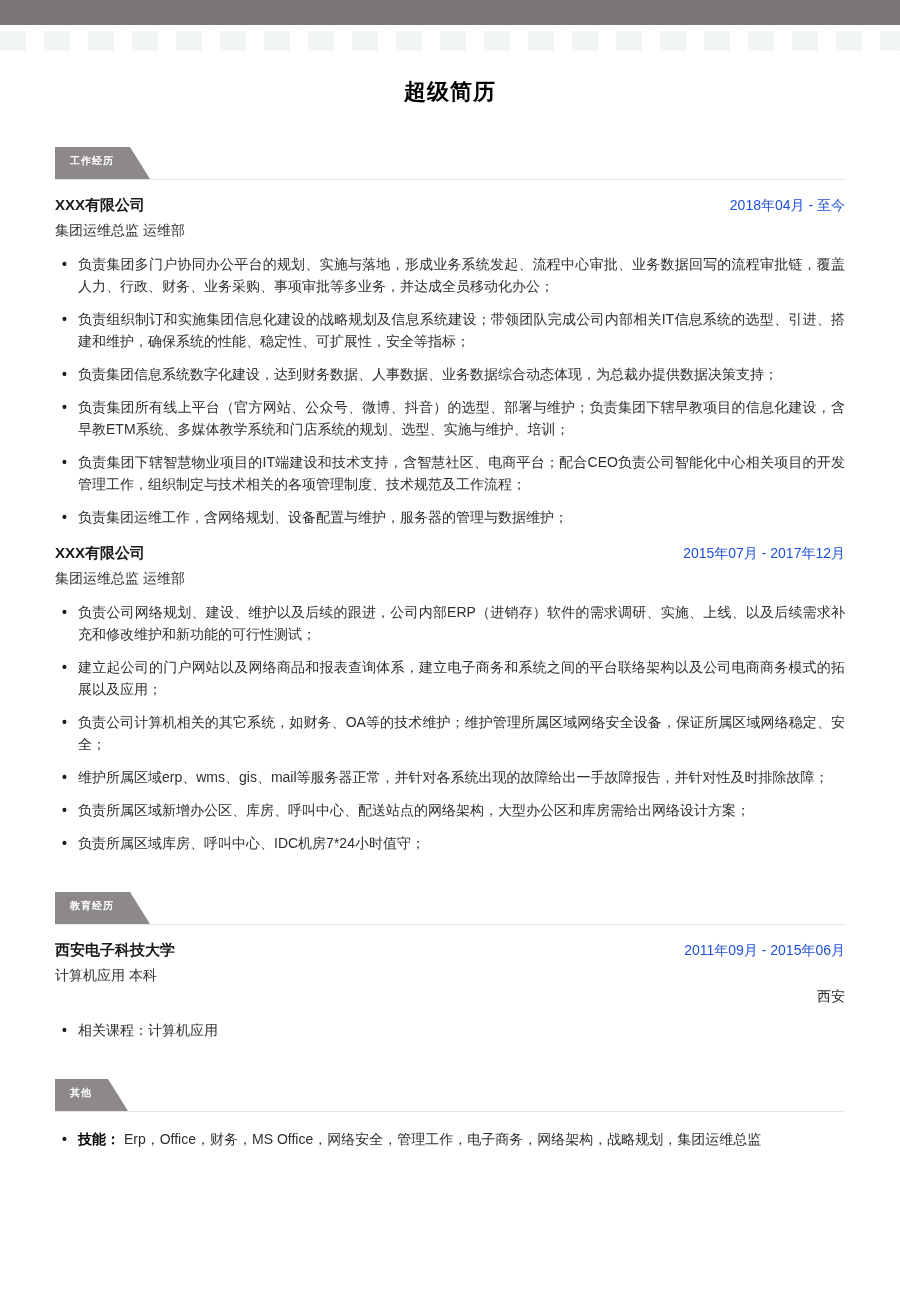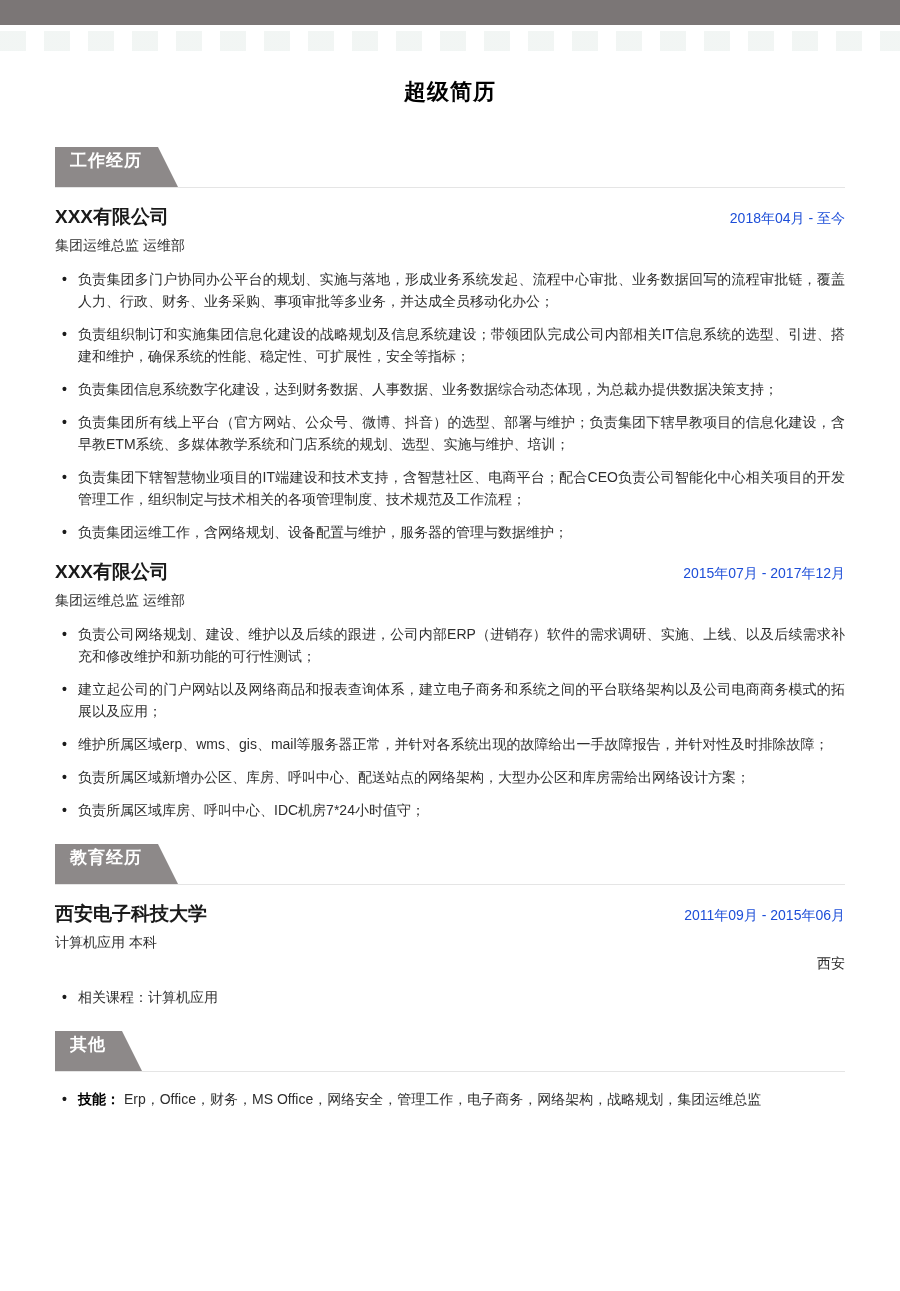--- a/index.html
+++ b/index.html
@@ -13,31 +13,31 @@
     height:20px;margin-top:6px;
     background:repeating-linear-gradient(90deg,
       rgba(173,196,186,0.16) 0 26px, rgba(255,255,255,0) 26px 44px);
   }
   .doc-title{
     margin:26px 0 0;text-align:center;
     font-size:22px;font-weight:bold;color:#000000;letter-spacing:1px;
   }
   .content{padding:0 55px;}
   .sec{margin-top:40px;}
-  .sec + .sec{margin-top:23px;}
+  .sec + .sec{margin-top:38px;}
   .tagline{border-bottom:1px solid #e5e5e5;line-height:0;}
   .tag{
     display:inline-block;background:#8d8989;color:#ffffff;
-    font-size:17px;font-weight:bold;height:40px;line-height:28px;
+    font-size:10px;font-weight:bold;height:32px;line-height:28px;
     padding:0 36px 0 15px;letter-spacing:1px;
     clip-path:polygon(0 0, calc(100% - 20px) 0, 100% 100%, 0 100%);
   }
   .entry{margin-top:16px;}
   .entry-head{display:flex;justify-content:space-between;align-items:baseline;}
-  .company{font-size:19px;font-weight:bold;color:#1a1a1a;}
+  .company{font-size:15px;font-weight:bold;color:#1a1a1a;}
   .date{font-size:14px;color:#1d4ed8;white-space:nowrap;}
   .role{font-size:14px;margin-top:7px;}
   .loc{font-size:14px;text-align:right;margin-top:3px;}
   ul.bullets{margin:13px 0 0;padding:0;list-style:none;}
   li.bullet{
     position:relative;padding-left:23px;margin-bottom:11px;
     font-size:14px;line-height:22px;text-align:justify;
   }
   li.bullet::before{
     content:"\2022";position:absolute;left:7px;top:0;
@@ -78,20 +78,21 @@
 
     <div class="entry">
       <div class="entry-head">
         <span class="company">XXX有限公司</span>
         <span class="date">2015年07月  - 2017年12月</span>
       </div>
       <div class="role">集团运维总监 运维部</div>
       <ul class="bullets">
         <li class="bullet">负责公司网络规划、建设、维护以及后续的跟进，公司内部ERP（进销存）软件的需求调研、实施、上线、以及后续需求补充和修改维护和新功能的可行性测试；</li>
         <li class="bullet">建立起公司的门户网站以及网络商品和报表查询体系，建立电子商务和系统之间的平台联络架构以及公司电商商务模式的拓展以及应用；</li>
+        <li class="bullet">负责公司计算机相关的其它系统，如财务、OA等的技术维护；维护管理所属区域网络安全设备，保证所属区域网络稳定、安全；</li>
         <li class="bullet">维护所属区域erp、wms、gis、mail等服务器正常，并针对各系统出现的故障给出一手故障报告，并针对性及时排除故障；</li>
         <li class="bullet">负责所属区域新增办公区、库房、呼叫中心、配送站点的网络架构，大型办公区和库房需给出网络设计方案；</li>
         <li class="bullet">负责所属区域库房、呼叫中心、IDC机房7*24小时值守；</li>
       </ul>
     </div>
   </div>
 
   <div class="sec">
     <div class="tagline">
       <span class="tag">教育经历</span>

